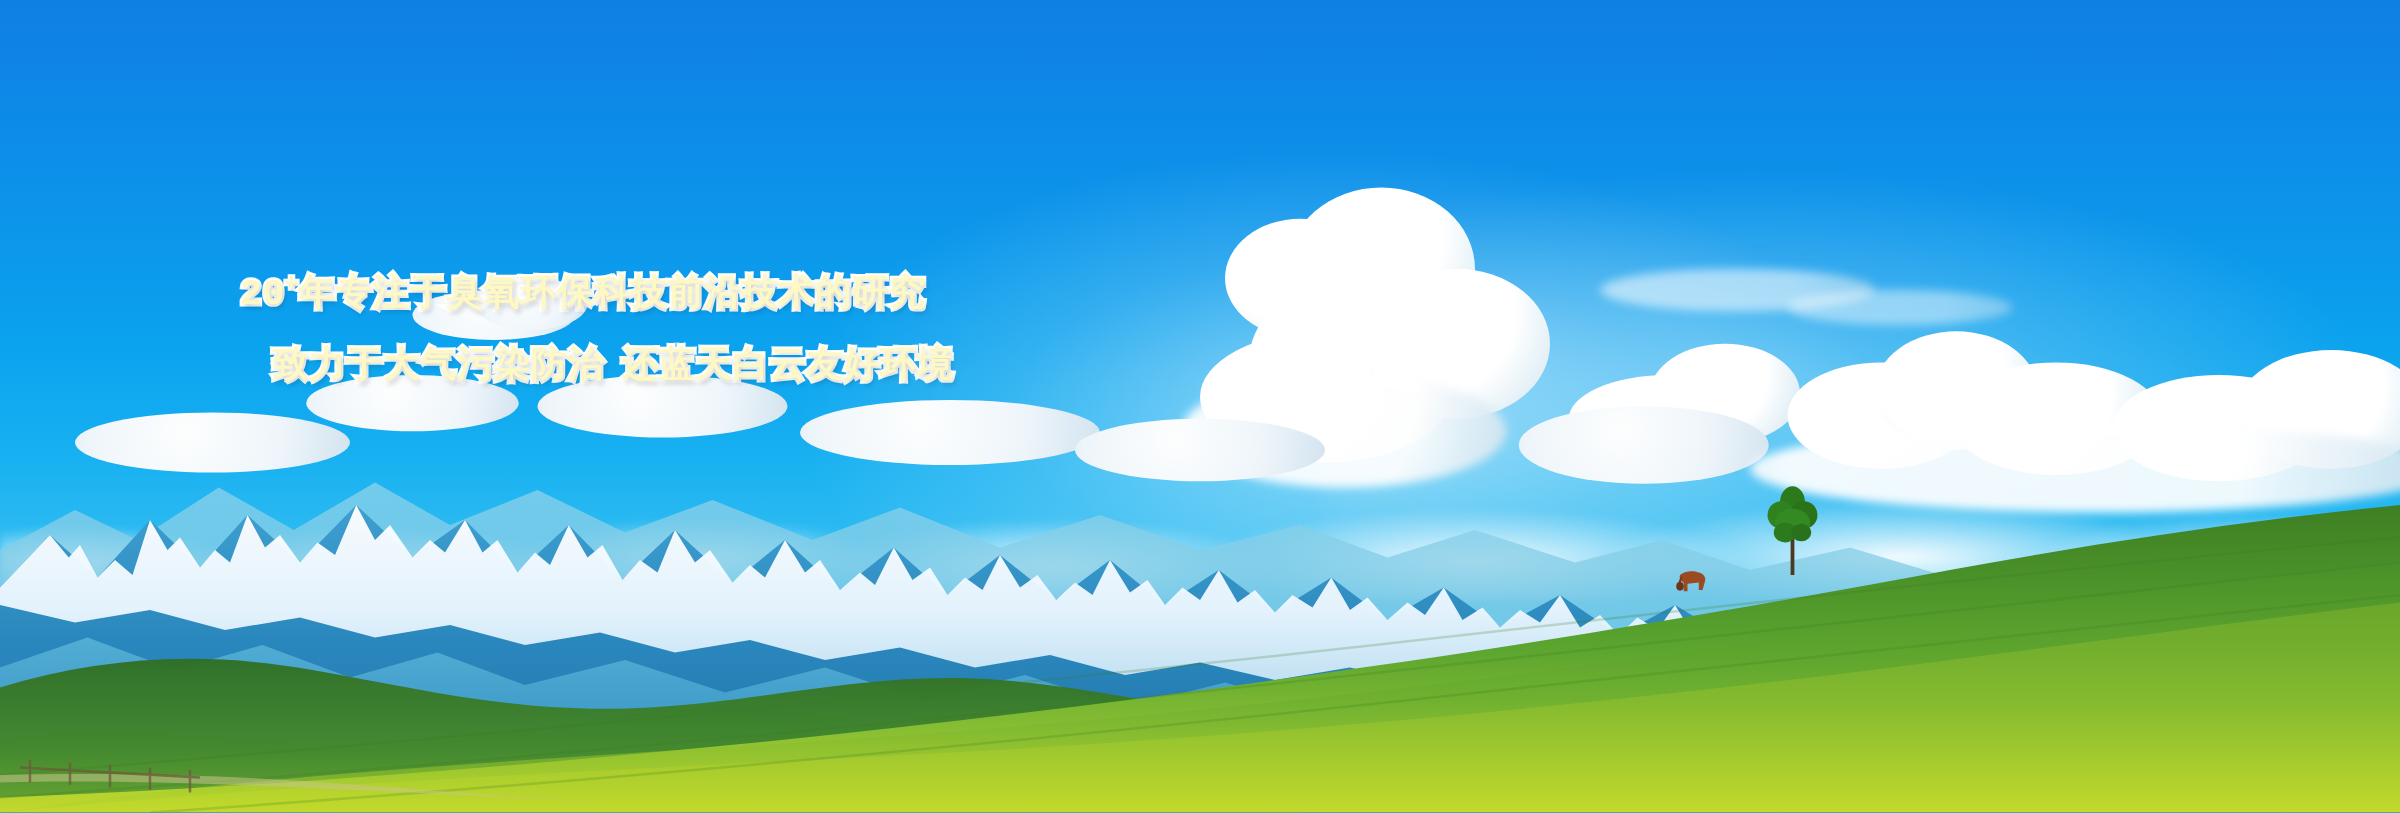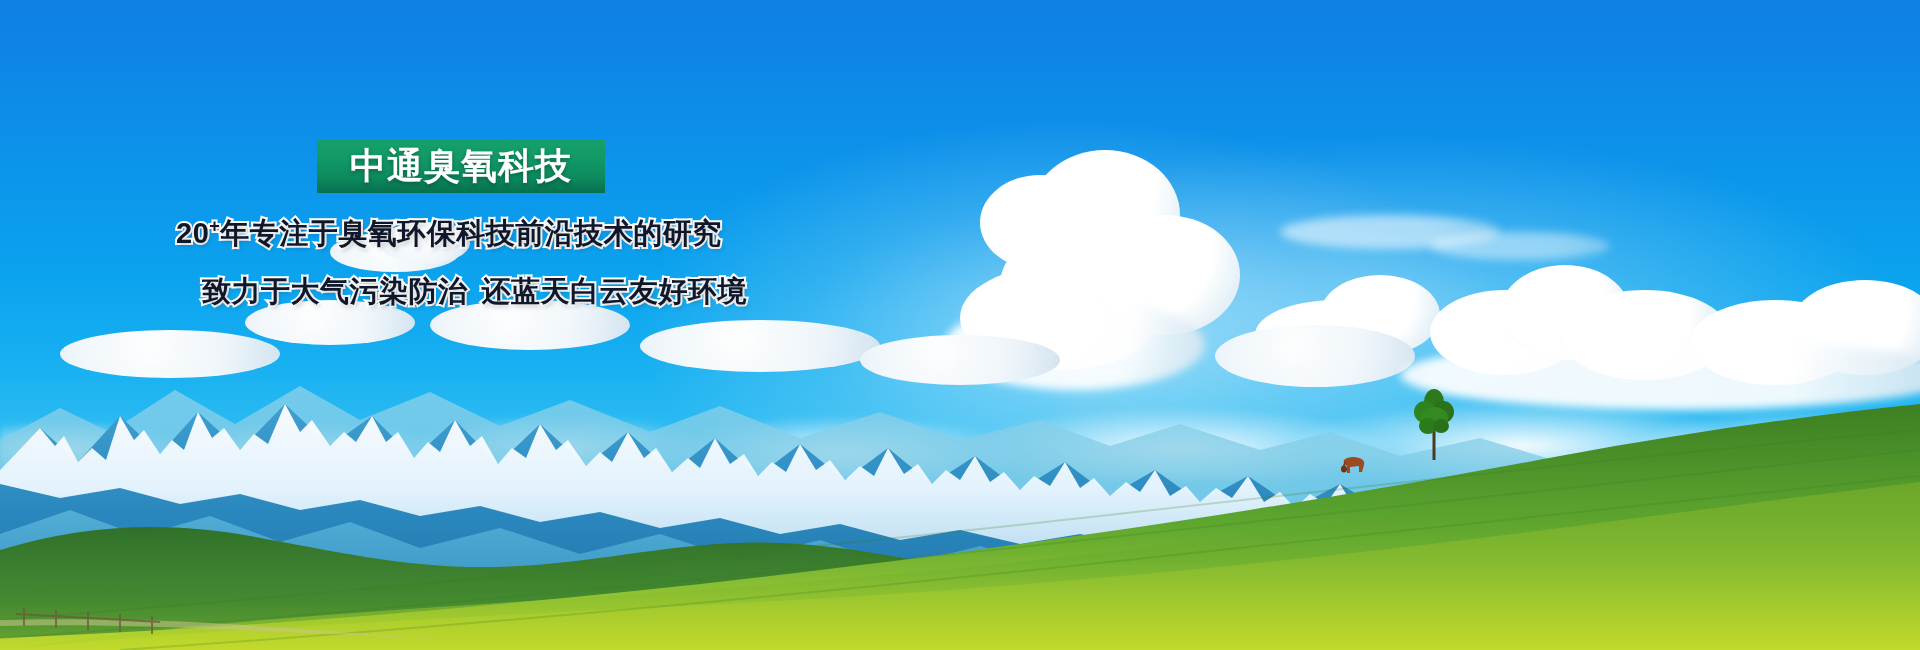--- a/index.html
+++ b/index.html
@@ -75,28 +75,29 @@
     pointer-events:auto;
   }
   .title-badge span {
     color:#ffffff; font-size:36px; font-weight:bold;
     letter-spacing:1px; line-height:1;
     text-shadow:0 2px 4px rgba(0,0,0,.30);
     white-space:nowrap;
     transform:translateY(-1px);
   }
   .subline {
-    position:absolute; left:176px;
-    color:#0f172a;
+    position:absolute; left:192px;
+    color:#fef9c3;
     font-size:29px; font-weight:bold;
     letter-spacing:.5px; white-space:nowrap;
     -webkit-text-stroke:4px #ffffff;
     paint-order:stroke fill;
     text-shadow:2px 3px 4px rgba(0,0,0,.18);
     pointer-events:auto;
+    font-family:Liberation Mono, monospace;
   }
   .subline.l1 { top:214px; }
   .subline.l2 { top:272px;padding-left:26px; }
   .subline .plus {
     font-size:18px; vertical-align:super; font-weight:bold;
   }
   .subline .gap { display:inline-block; width:14px; }
 </style>
 </head>
 <body>
@@ -293,23 +294,20 @@
 
   <svg style="position:absolute;left:1338px;top:452px;width:30px;height:26px;" viewBox="0 0 30 26">
     <path d="M6,8 C9,5 16,4 21,6 C25,7 27,10 26,13 L24,20 L21,20 L21,14
              L12,15 L12,21 L9,21 L9,14 C7,13 5,11 6,8 Z" fill="#9c4a22"></path>
     <path d="M7,9 C5,12 4,16 5,19 L7,19 C6,15 7,12 8,10 Z" fill="#7d3a19"></path>
     <ellipse cx="6" cy="17" rx="3" ry="3.5" fill="#6f3416"></ellipse>
   </svg>
 
   <div class="textblock">
 
-    <div class="title-badge">
-      <span>中通臭氧科技</span>
-    </div>
 
     <div class="subline l1">
       <span>20</span><span class="plus">+</span><span>年专注于臭氧环保科技前沿技术的研究</span>
     </div>
 
     <div class="subline l2">
       <span>致力于大气污染防治</span><span class="gap"></span><span>还蓝天白云友好环境</span>
     </div>
 
   </div>

